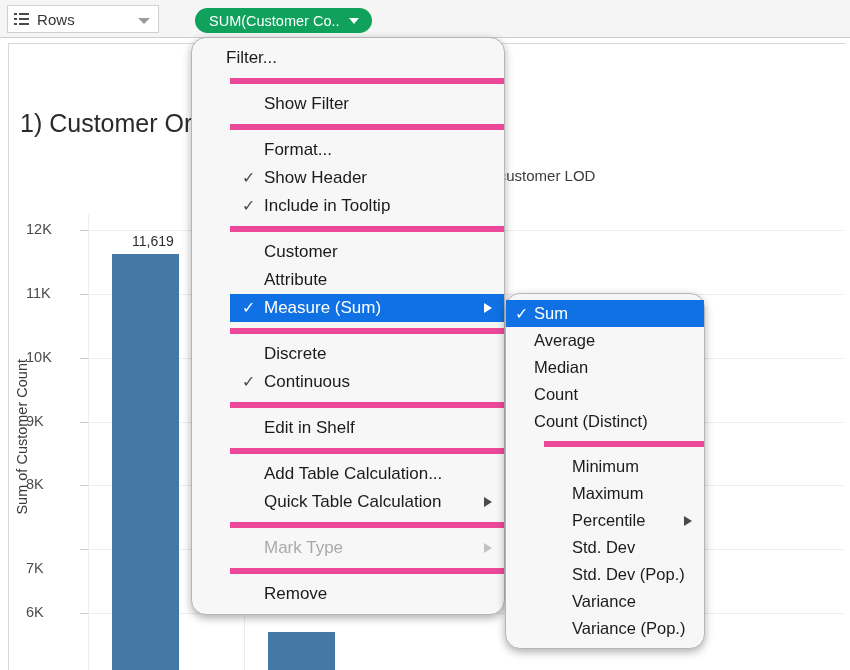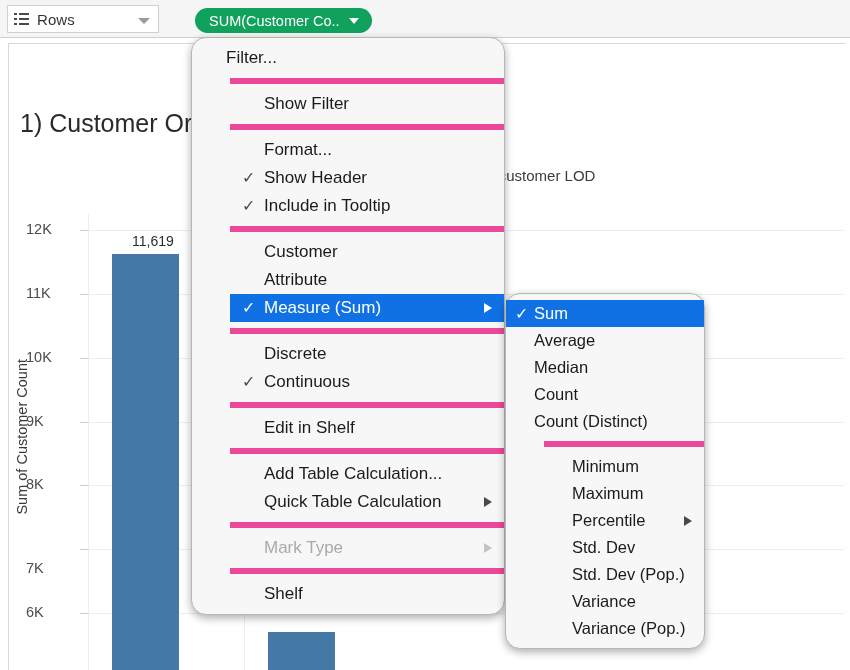--- a/index.html
+++ b/index.html
@@ -224,21 +224,21 @@
         <div class="mitem"><span>Edit in Shelf</span></div>
       </div>
       <div class="mgroup">
         <div class="mitem"><span>Add Table Calculation...</span></div>
         <div class="mitem"><span>Quick Table Calculation</span><span class="marrow"></span></div>
       </div>
       <div class="mgroup">
         <div class="mitem disabled"><span>Mark Type</span><span class="marrow"></span></div>
       </div>
       <div class="mgroup">
-        <div class="mitem"><span>Shelf</span></div>
+        <div class="mitem"><span>Remove</span></div>
       </div>
     </div>
 
   <div class="menu menu-sub" id="menu-sub">
       <div class="mgroup">
         <div class="mitem sel"><span class="mcheck">✓</span><span>Sum</span></div>
         <div class="mitem"><span>Average</span></div>
         <div class="mitem"><span>Median</span></div>
         <div class="mitem"><span>Count</span></div>
         <div class="mitem"><span>Count (Distinct)</span></div>

